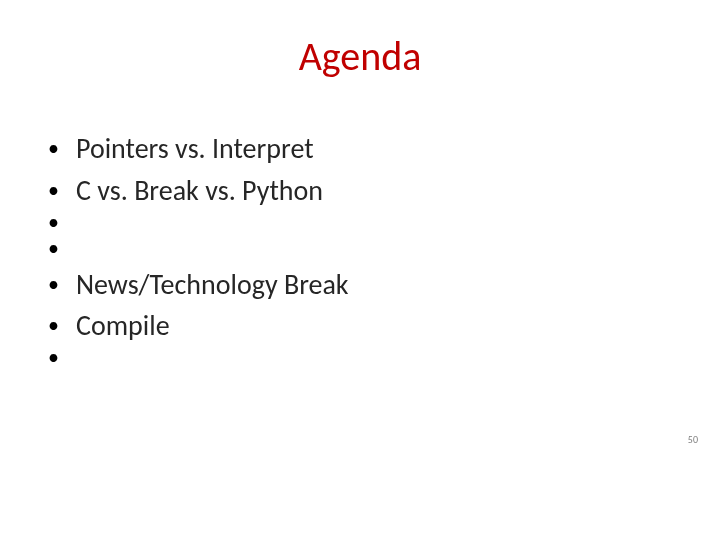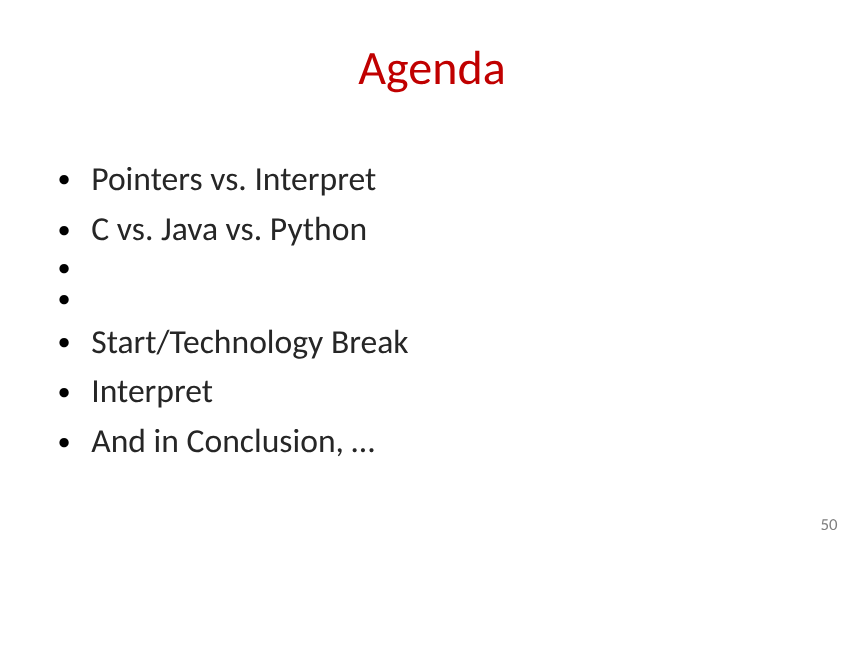--- a/index.html
+++ b/index.html
@@ -54,57 +54,56 @@
     color: #000;
     font-size: 22px;
     line-height: 1;
     position: relative;
     top: -2px;
   }
   .pagenum {
     position: absolute;
     bottom: 14px;
     right: 22px;
-    font-size: 14px;
+    font-size: 10px;
     color: #7f7f7f;
   }
 </style>
 </head>
 <body>
 
 <div class="slide">
 
   <div class="title">Agenda</div>
 
   <div class="body">
     <ul class="bullets">
       <li>
         <span class="dot">•</span>
         <span>Pointers vs. Interpret</span>
       </li>
       <li>
         <span class="dot">•</span>
-        <span>C vs. Java vs. Python</span>
+        <span>C vs. Break vs. Python</span>
       </li>
       <li>
         <span class="dot">•</span>
       </li>
       <li>
         <span class="dot">•</span>
       </li>
       <li>
         <span class="dot">•</span>
-        <span>Start/Technology Break</span>
+        <span>News/Technology Break</span>
       </li>
       <li>
         <span class="dot">•</span>
-        <span>Interpret</span>
+        <span>Compile</span>
       </li>
       <li>
         <span class="dot">•</span>
-        <span>And in Conclusion, …</span>
       </li>
     </ul>
   </div>
 
   <div class="pagenum">50</div>
 
 </div>
 
 </body></html>

